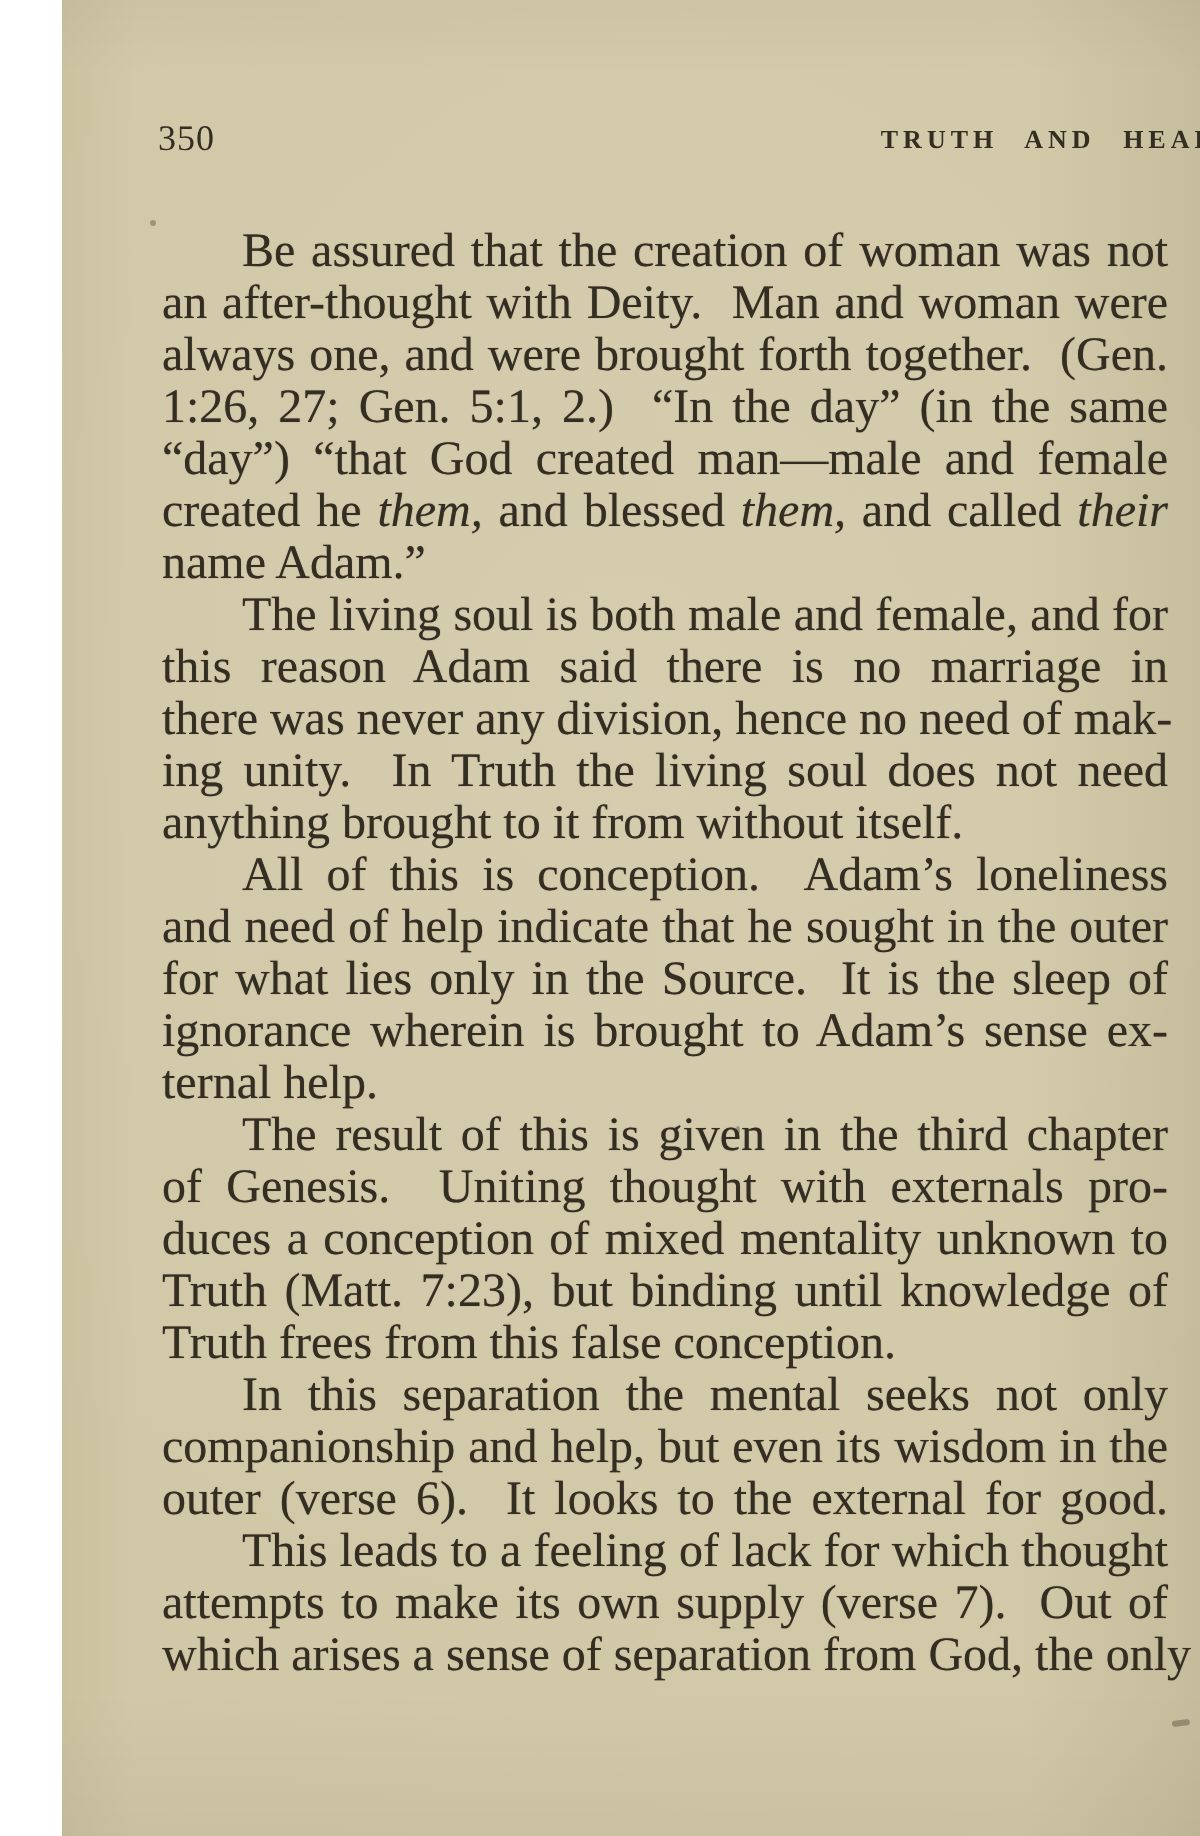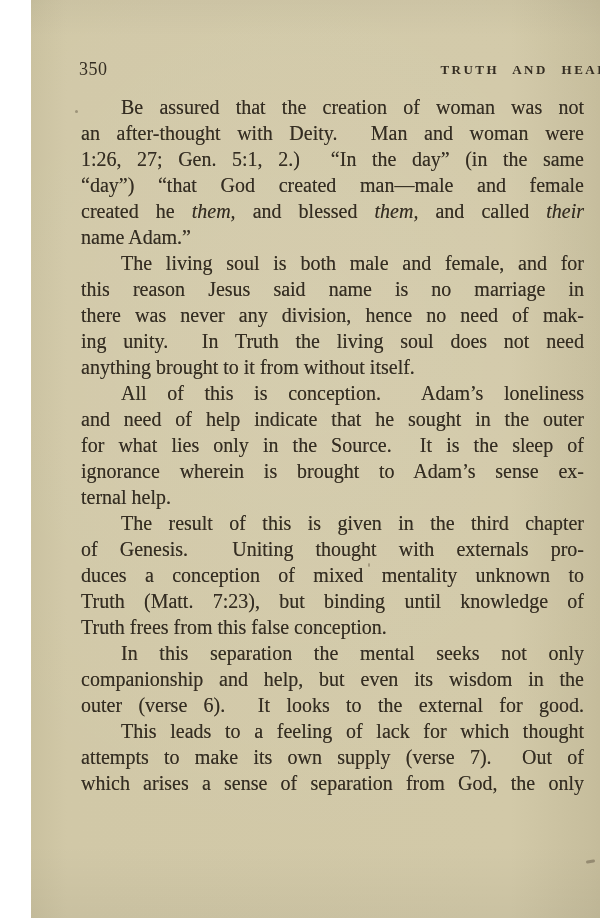--- a/index.html
+++ b/index.html
@@ -43,24 +43,24 @@
     right: 0;
     top: 3px;
     text-align: right;
     font-size: 13px;
     font-weight: bold;
     letter-spacing: 2.5px;
     word-spacing: 8px;
   }
   .text-block {
     position: absolute;
-    top: 94px;
+    top: 113px;
     left: 50px;
     width: 503px;
-    font-size: 20px;
+    font-size: 24px;
     line-height: 26px;
     text-shadow: 0 0 0.5px rgba(52,45,34,0.55);
   }
   .line {
     text-align: justify;
     text-align-last: justify;
     white-space: nowrap;
     overflow: visible;
   }
   .line.indent {
@@ -87,26 +87,27 @@
 <div class="page">
 
   <div class="running-head">
     <span class="page-number">350</span>
     <span class="running-title">TRUTH AND HEALTH</span>
   </div>
 
   <div class="text-block">
       <div class="line indent">Be assured that the creation of woman was not</div>
       <div class="line">an after-thought with Deity.&nbsp; Man and woman were</div>
+      <div class="line">always one, and were brought forth together.&nbsp; (Gen.</div>
       <div class="line">1:26, 27; Gen. 5:1, 2.)&nbsp; “In the day” (in the same</div>
       <div class="line">“day”) “that God created man—male and female</div>
       <div class="line">created he <em>them,</em> and blessed <em>them,</em> and called <em>their</em></div>
       <div class="line end">name Adam.”</div>
       <div class="line indent">The living soul is both male and female, and for</div>
-      <div class="line">this reason Jesus said name is no marriage in</div>
+      <div class="line">this reason Adam said there is no marriage in</div>
       <div class="line">there was never any division, hence no need of mak-</div>
       <div class="line">ing unity.&nbsp; In Truth the living soul does not need</div>
       <div class="line end">anything brought to it from without itself.</div>
       <div class="line indent">All of this is conception.&nbsp; Adam’s loneliness</div>
       <div class="line">and need of help indicate that he sought in the outer</div>
       <div class="line">for what lies only in the Source.&nbsp; It is the sleep of</div>
       <div class="line">ignorance wherein is brought to Adam’s sense ex-</div>
       <div class="line end">ternal help.</div>
       <div class="line indent">The result of this is given in the third chapter</div>
       <div class="line">of Genesis.&nbsp; Uniting thought with externals pro-</div>

